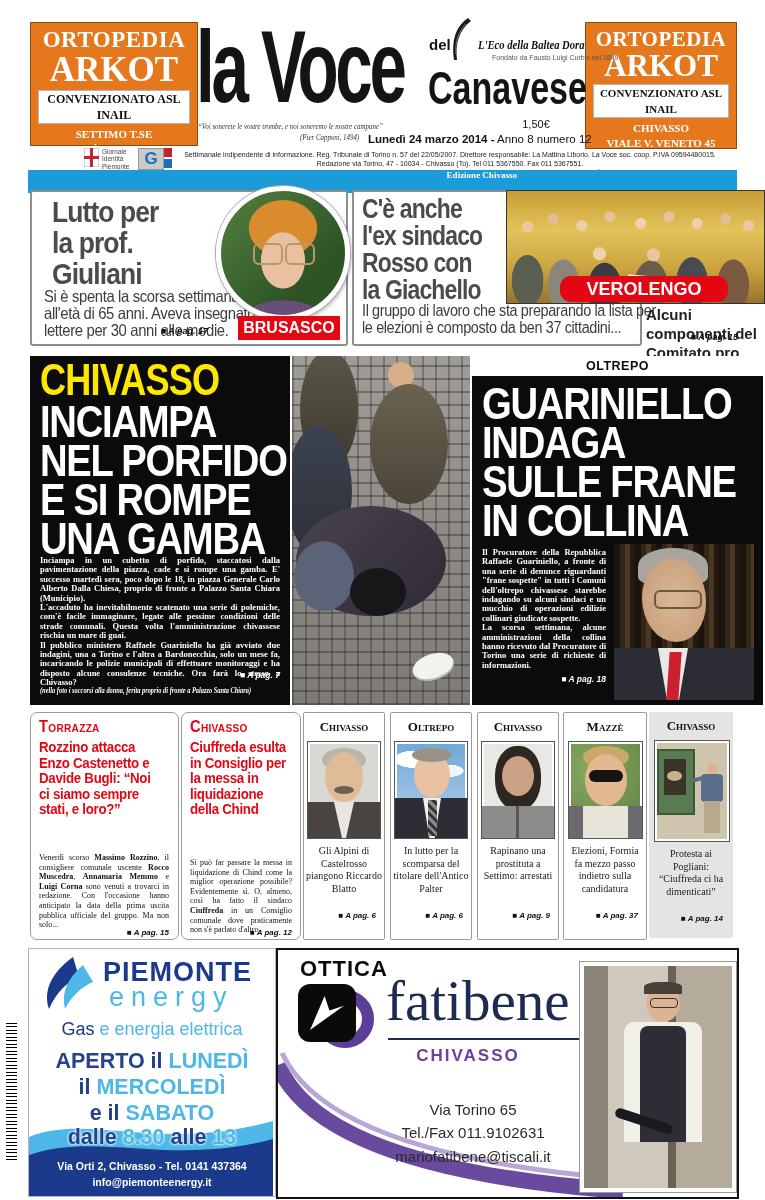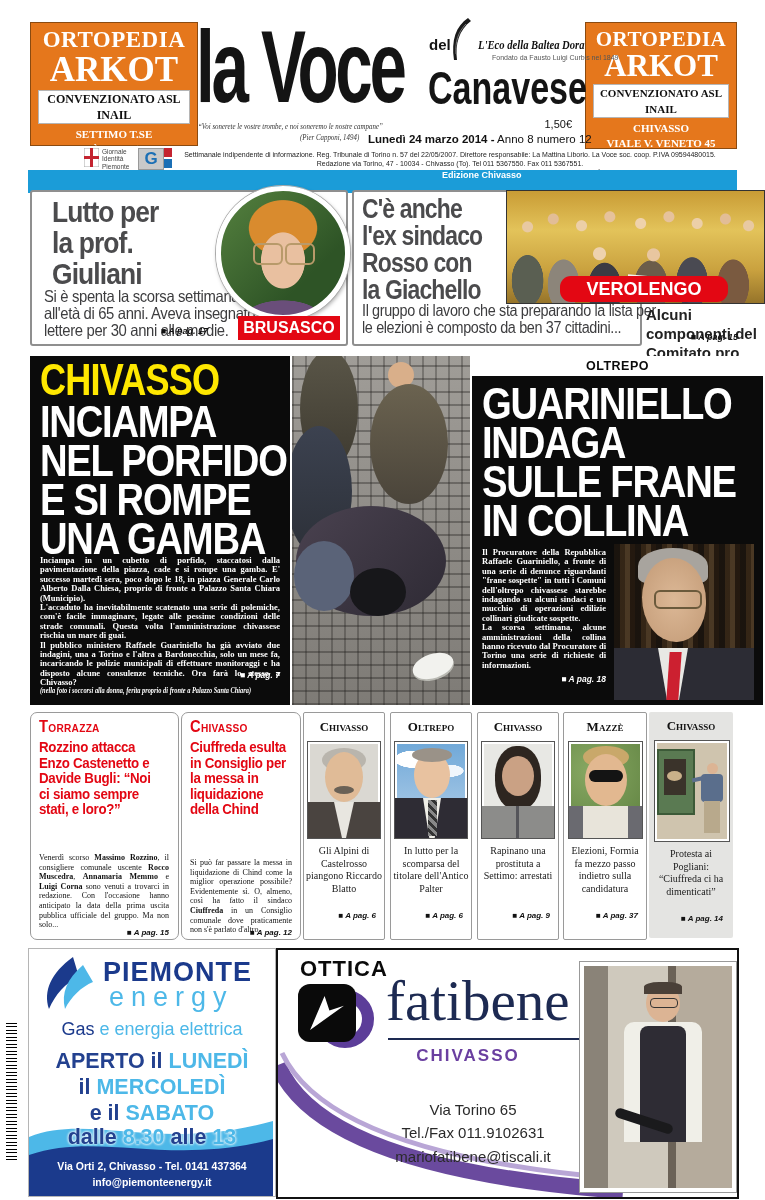--- a/index.html
+++ b/index.html
@@ -21,21 +21,21 @@
   .voce{font-weight:bold;font-size:102px;line-height:.9;letter-spacing:-5px;color:#141414;
         transform:scaleX(.66);transform-origin:0 0;white-space:nowrap;}
   .mh-del{font-weight:bold;font-size:15px;color:#141414;}
   .mh-can{font-weight:bold;font-size:46px;letter-spacing:0;color:#141414;
           transform:scaleX(.74);transform-origin:0 0;white-space:nowrap;line-height:.9;}
   .eco{font-family:"Liberation Serif",serif;font-weight:bold;font-style:italic;font-size:12.5px;
        transform:scaleX(.85);transform-origin:0 0;white-space:nowrap;}
   .founded{font-size:7px;color:#555;white-space:nowrap;}
   .quote{font-family:"Liberation Serif",serif;font-style:italic;font-size:7.5px;color:#333;
          transform:scaleX(.92);transform-origin:0 0;white-space:nowrap;}
-  .price{font-size:11px;color:#111;text-align:right;}
+  .price{font-size:11px;color:#111;text-align:center;}
   .dateline{font-size:11.5px;white-space:nowrap;}
   .credits{font-size:7px;line-height:1.3;color:#222;text-align:center;}
   .bluebar{background:#1b9cd8;}
   .bluebar span{position:absolute;left:64%;top:0;transform:translateX(-50%);
                 color:#fff;font-size:9px;font-weight:bold;line-height:11px;white-space:nowrap;}
   .gip-lines{font-size:6.5px;line-height:1.12;color:#444;}
   .gi-badge{background:#c9c9c9;color:#1b6fb5;font-weight:bold;font-size:17px;line-height:20px;
             text-align:center;border:1px solid #999;}
 
   
@@ -190,21 +190,21 @@
     <div>Identità</div>
     <div>Piemonte</div>
   </div>
   <div class="abs gi-badge" style="left:138px;top:148px;width:24px;height:20px;">G</div>
   <div class="abs" style="left:164px;top:148px;width:8px;height:9px;background:#c42430;"></div>
   <div class="abs" style="left:164px;top:159px;width:8px;height:9px;background:#1b6fb5;"></div>
   <div class="abs credits" style="left:180px;top:150px;width:540px;">
     <div>Settimanale indipendente di informazione. Reg. Tribunale di Torino n. 57 del 22/05/2007. Direttore responsabile: La Mattina Liborio. La Voce soc. coop. P.IVA 09594480015. Redazione via Torino, 47 - 10034 - Chivasso (To). Tel 011 5367550. Fax 011 5367551.</div>
     <div>Abb. annuale: 65,00 Euro. CCP 52608955. Poste Italiane S.p.A. - Spedizione in abb. postale, D.L. 353/2003 (conv. in L. 27/02/2004 n° 46) CNS/TORINO - art. 1, comma 1. Pubblicità e tariffe all'interno</div>
   </div>
-  <div class="abs bluebar" style="left:28px;top:170px;width:709px;height:23px;">
+  <div class="abs bluebar" style="left:28px;top:170px;width:709px;height:23px;font-family:Liberation Serif, serif;">
     <span>Edizione Chivasso</span>
   </div>
 
   <div class="abs graybox" style="left:30px;top:190px;width:314px;height:152px;"></div>
   <div class="abs" style="left:44px;top:196px;margin-left:8px;">
     <div class="tl-h">Lutto per</div>
     <div class="tl-h">la prof.</div>
     <div class="tl-h">Giuliani</div>
   </div>
   <div class="abs" style="left:44px;top:288px;">

